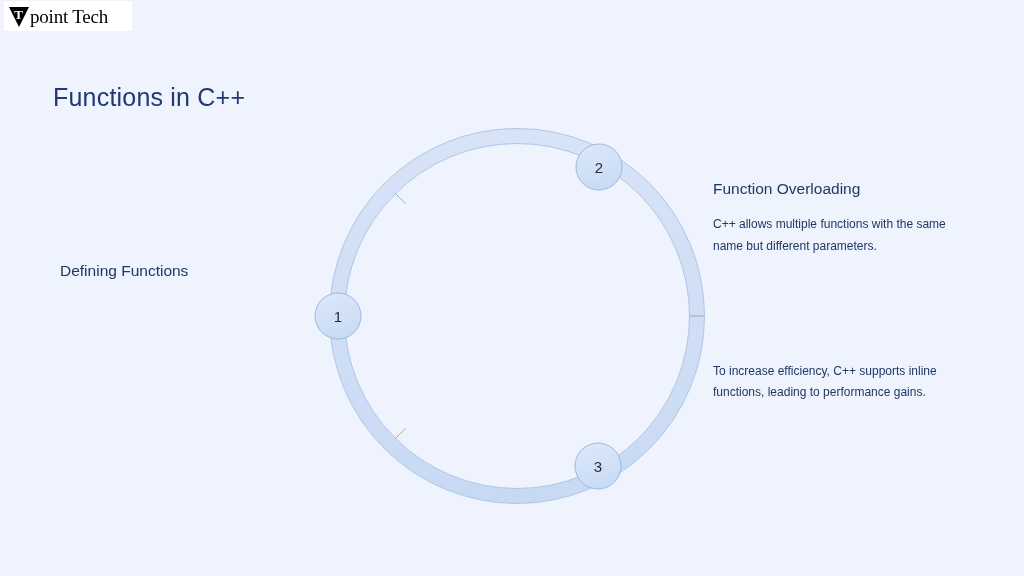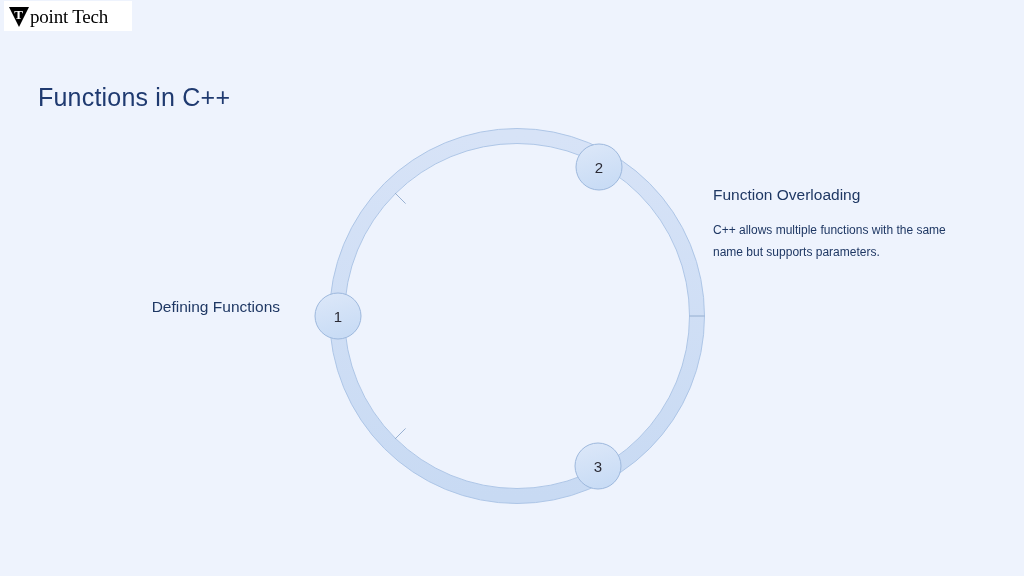--- a/index.html
+++ b/index.html
@@ -43,21 +43,21 @@
     color: #000000;
     letter-spacing: -0.2px;
     line-height: 1;
     margin-left: -2px;
     white-space: nowrap;
   }
 
   
   #page-title {
     position: absolute;
-    left: 38px;
+    left: 53px;
     top: 83px;
     font-size: 25px;
     color: #1f3a70;
     letter-spacing: 0.2px;
     white-space: nowrap;
   }
 
   
   #diagram {
     position: absolute;
@@ -74,35 +74,34 @@
   }
 
   
   .callout {
     position: absolute;
   }
   .callout .callout-heading {
     font-size: 15.5px;
     color: #1f3864;
     line-height: 1.25;
-    margin: 16px 0 16px 0;
+    margin: 10px 0 16px 0;
     white-space: nowrap;
   }
   .callout .callout-body {
     font-size: 12px;
     color: #1f3864;
     line-height: 1.78;
     margin: 0;
   }
 
   #callout-left {
     left: 60px;
-    top: 281px;
+    top: 251px;
     width: 220px;
-    text-align: right;
   }
   #callout-left .callout-heading { white-space: normal; }
 
   #callout-right-top {
     left: 713px;
     top: 169px;
     width: 262px;
     text-align: left;
   }
 
@@ -169,17 +168,18 @@
     <text class="node-circle-label" x="598" y="472" text-anchor="middle">3</text>
   </g>
 </svg>
 
 <div class="callout" id="callout-left">
   <p class="callout-heading">Defining Functions</p>
 </div>
 
 <div class="callout" id="callout-right-top">
   <p class="callout-heading">Function Overloading</p>
-  <p class="callout-body">C++ allows multiple functions with the same name but supports parameters.</p>
+  <p class="callout-body">C++ allows multiple functions with the same name but different parameters.</p>
 </div>
 
 <div class="callout" id="callout-right-bottom">
+  <p class="callout-body">To increase efficiency, C++ supports inline functions, leading to performance gains.</p>
 </div>
 
 </body></html>

